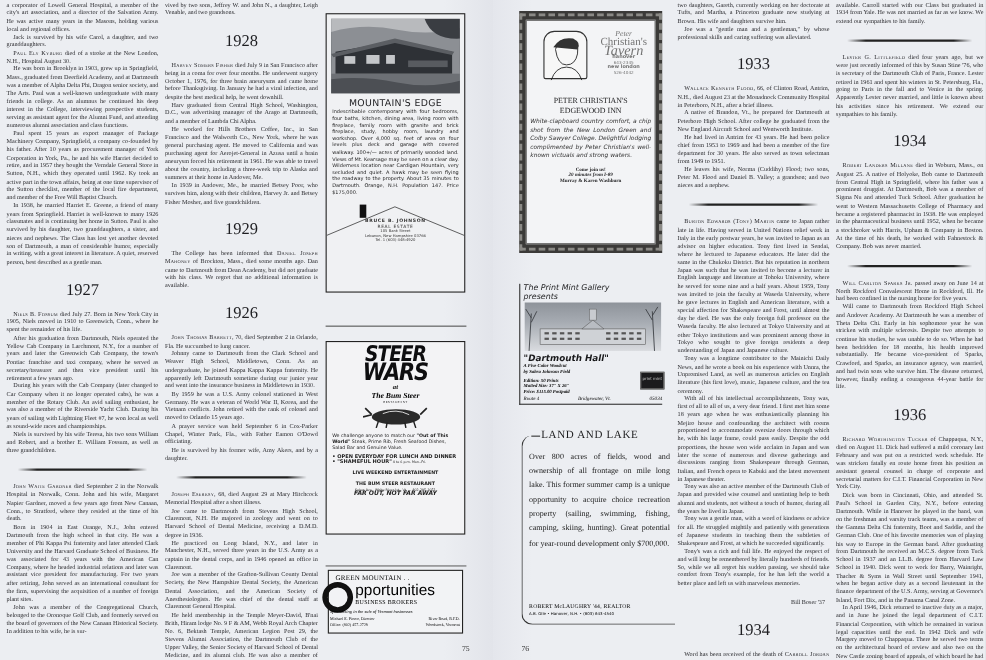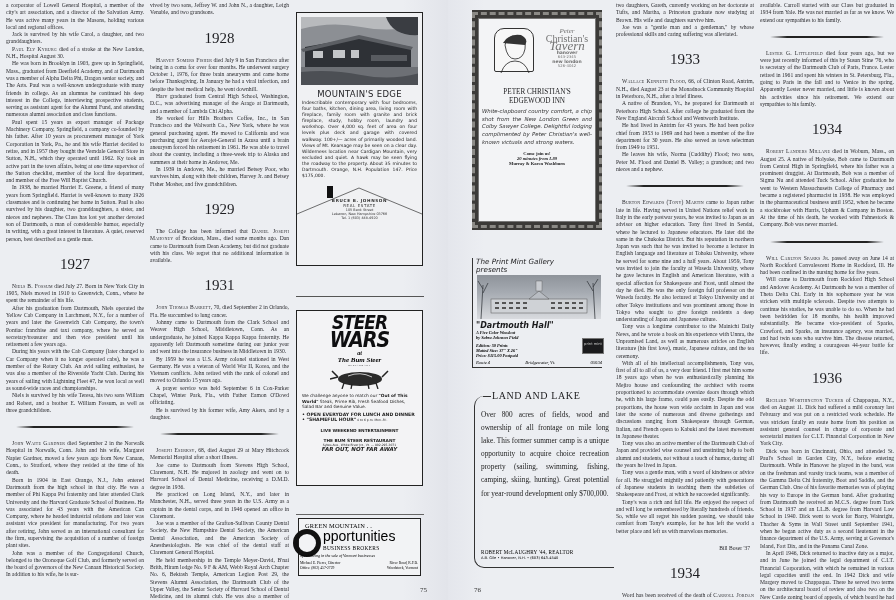--- a/index.html
+++ b/index.html
@@ -48,21 +48,21 @@
 
     <div class="col" style="left:150px;width:139px;top:2px">
       <p class="noindent">vived by two sons, Jeffrey W. and John N., a daughter, Leigh Venable, and two grandsons.</p>
       <div class="year">1928</div>
       <p><span class="sc">Harvey Somers Fisher</span><span> died July 9 in San Francisco after being in a coma for over four months. He underwent surgery October 1, 1976, for three brain aneurysms and came home before Thanksgiving. In January he had a viral infection, and despite the best medical help, he went downhill.</span></p>
       <p>Harv graduated from Central High School, Washington, D.C., was advertising manager of the Arago at Dartmouth, and a member of Lambda Chi Alpha.</p>
       <p>He worked for Hills Brothers Coffee, Inc., in San Francisco and the Walworth Co., New York, where he was general purchasing agent. He moved to California and was purchasing agent for Aerojet-General in Azusa until a brain aneurysm forced his retirement in 1961. He was able to travel about the country, including a three-week trip to Alaska and summers at their home in Andover, Me.</p>
       <p>In 1939 in Andover, Me., he married Betsey Poor, who survives him, along with their children, Harvey Jr. and Betsey Fisher Mosher, and five grandchildren.</p>
       <div class="year">1929</div>
       <p><span>The College has been informed that </span><span class="sc">Daniel Joseph Mahoney</span><span> of Brockton, Mass., died some months ago. Dan came to Dartmouth from Dean Academy, but did not graduate with his class. We regret that no additional information is available.</span></p>
-      <div class="year">1931</div>
+      <div class="year">1926</div>
       <p><span class="sc">John Thomas Barrett</span><span>, 70, died September 2 in Orlando, Fla. He succumbed to lung cancer.</span></p>
       <p>Johnny came to Dartmouth from the Clark School and Weaver High School, Middletown, Conn. As an undergraduate, he joined Kappa Kappa Kappa fraternity. He apparently left Dartmouth sometime during our junior year and went into the insurance business in Middletown in 1930.</p>
       <p>By 1959 he was a U.S. Army colonel stationed in West Germany. He was a veteran of World War II, Korea, and the Vietnam conflicts. John retired with the rank of colonel and moved to Orlando 15 years ago.</p>
       <p>A prayer service was held September 6 in Cox-Parker Chapel, Winter Park, Fla., with Father Eamon O'Dowd officiating.</p>
       <p>He is survived by his former wife, Amy Akers, and by a daughter.</p>
       <div class="rule"></div>
       <p><span class="sc">Joseph Eserksy</span><span>, 68, died August 29 at Mary Hitchcock Memorial Hospital after a short illness.</span></p>
       <p>Joe came to Dartmouth from Stevens High School, Claremont, N.H. He majored in zoology and went on to Harvard School of Dental Medicine, receiving a D.M.D. degree in 1936.</p>
       <p>He practiced on Long Island, N.Y., and later in Manchester, N.H., served three years in the U.S. Army as a captain in the dental corps, and in 1946 opened an office in Claremont.</p>
       <p>Joe was a member of the Grafton-Sullivan County Dental Society, the New Hampshire Dental Society, the American Dental Association, and the American Society of Anesthesiologists. He was chief of the dental staff at Claremont General Hospital.</p>

